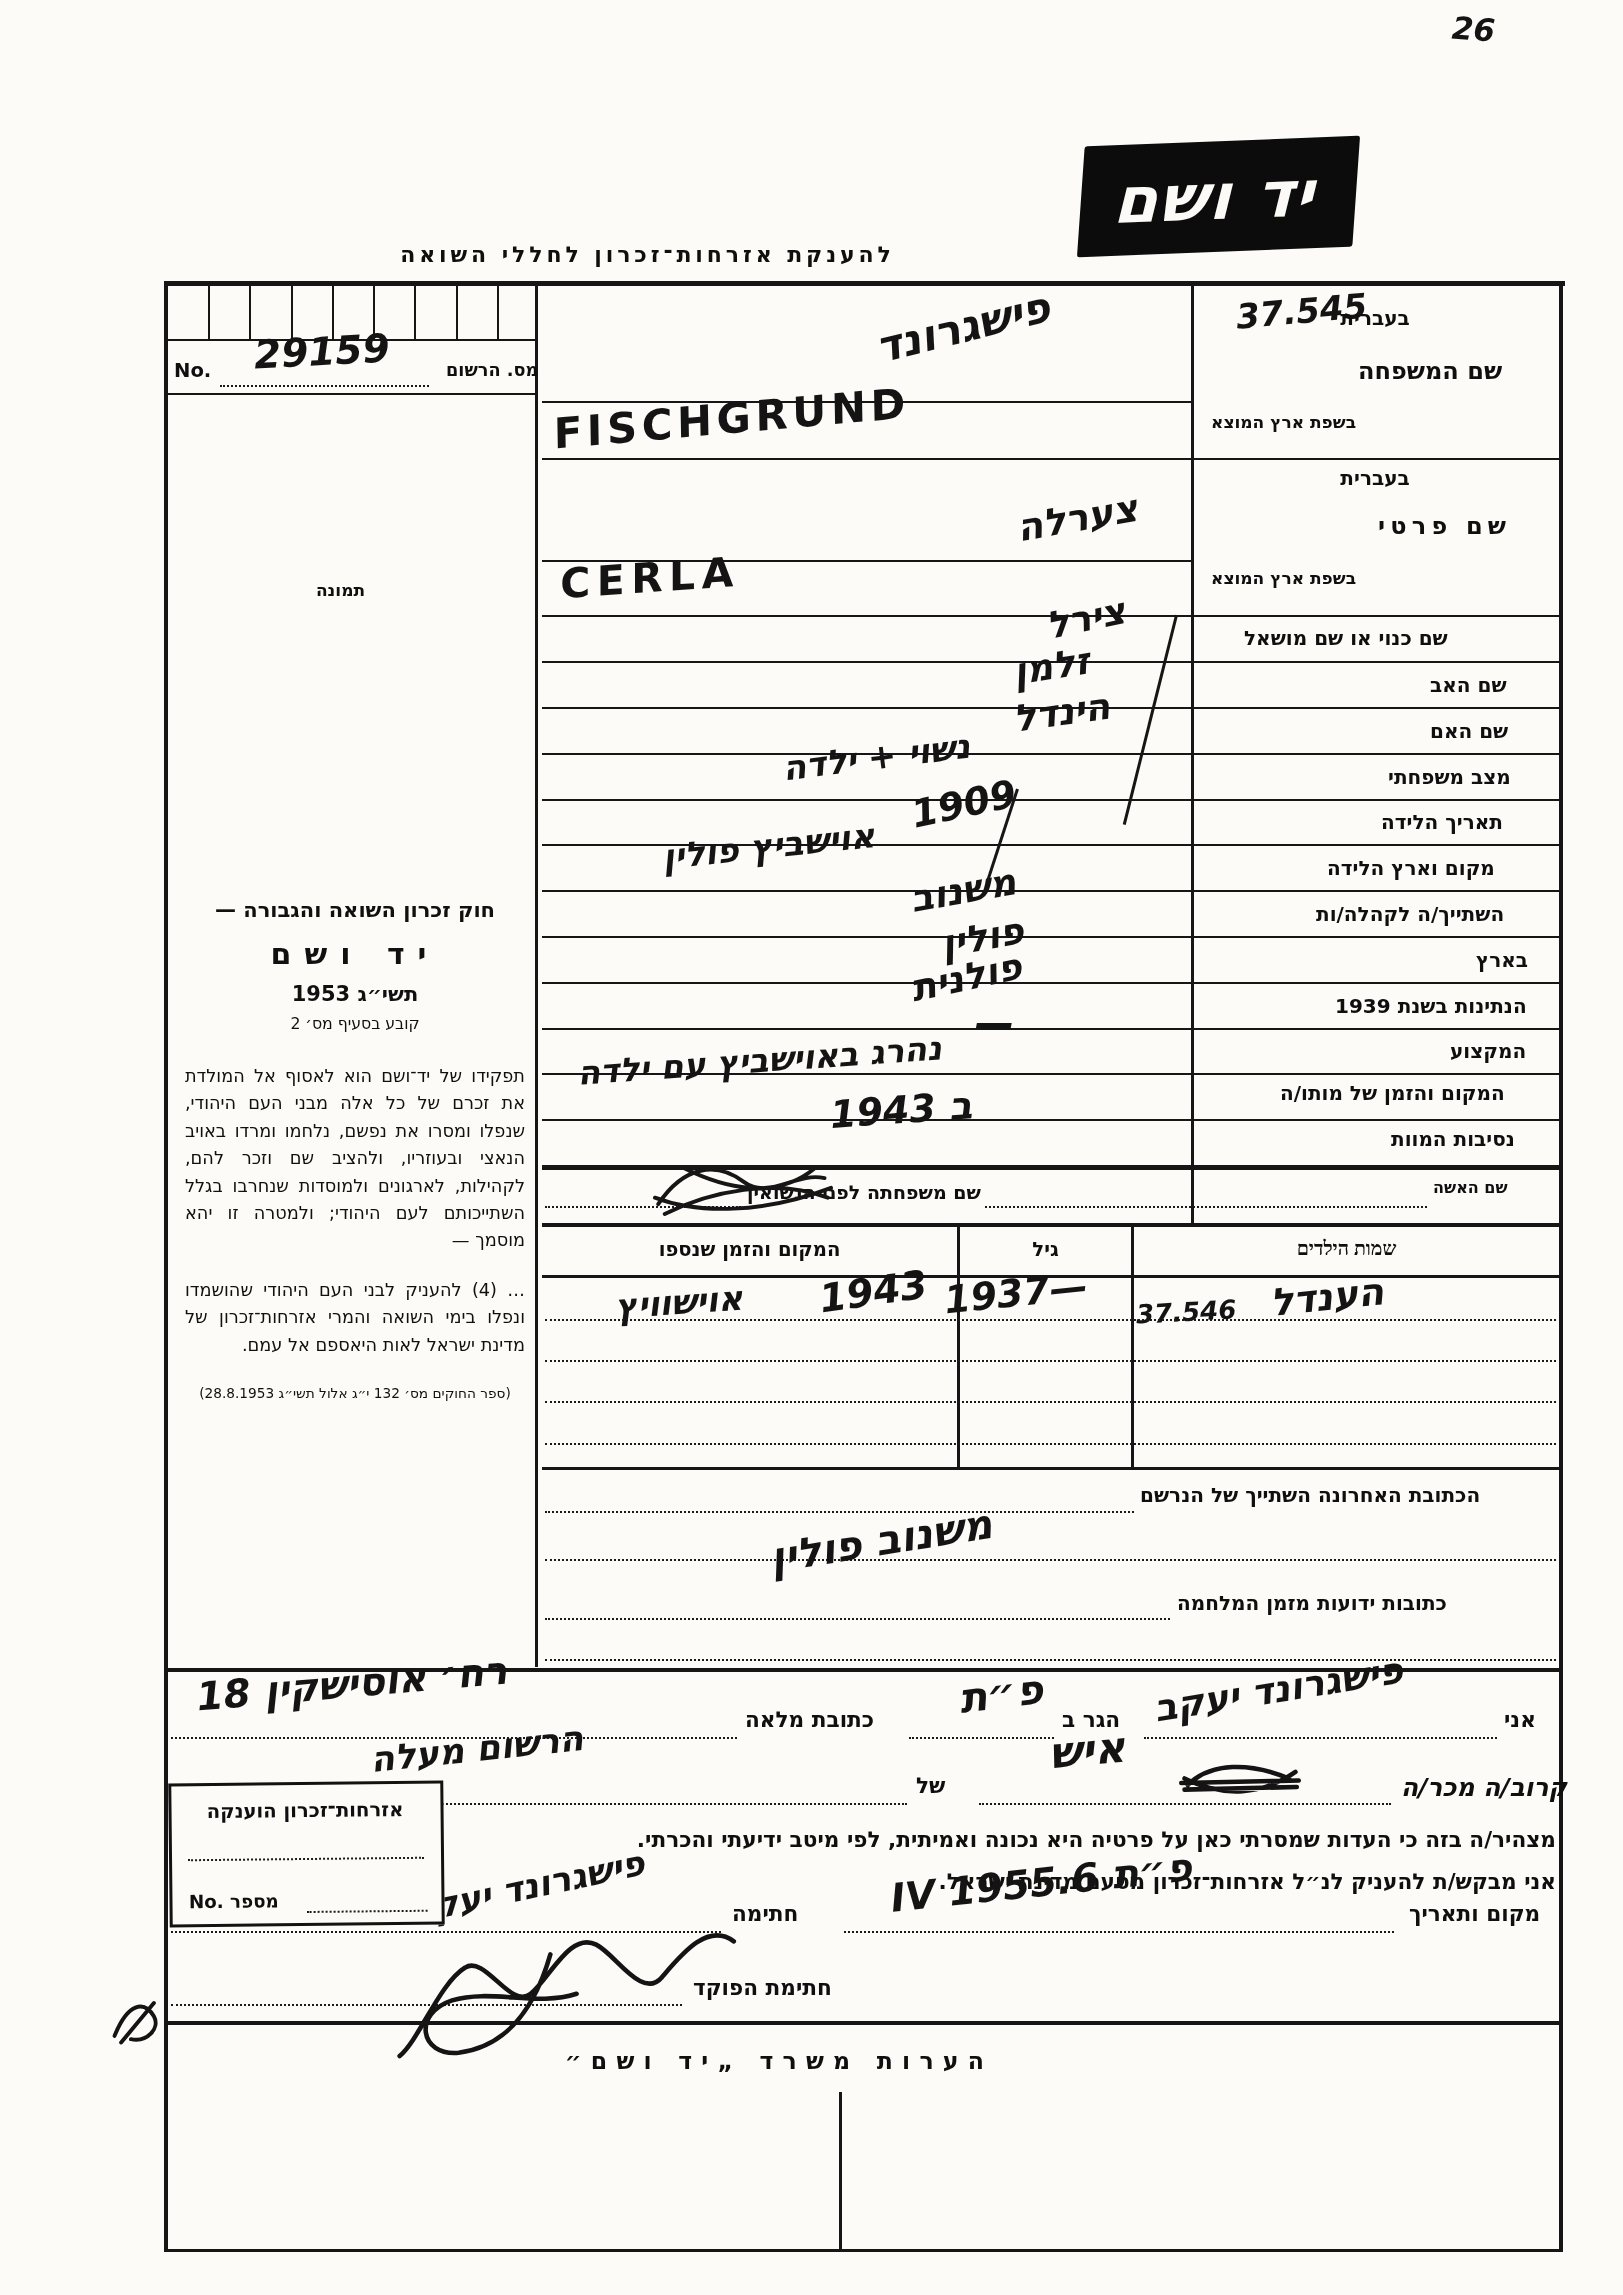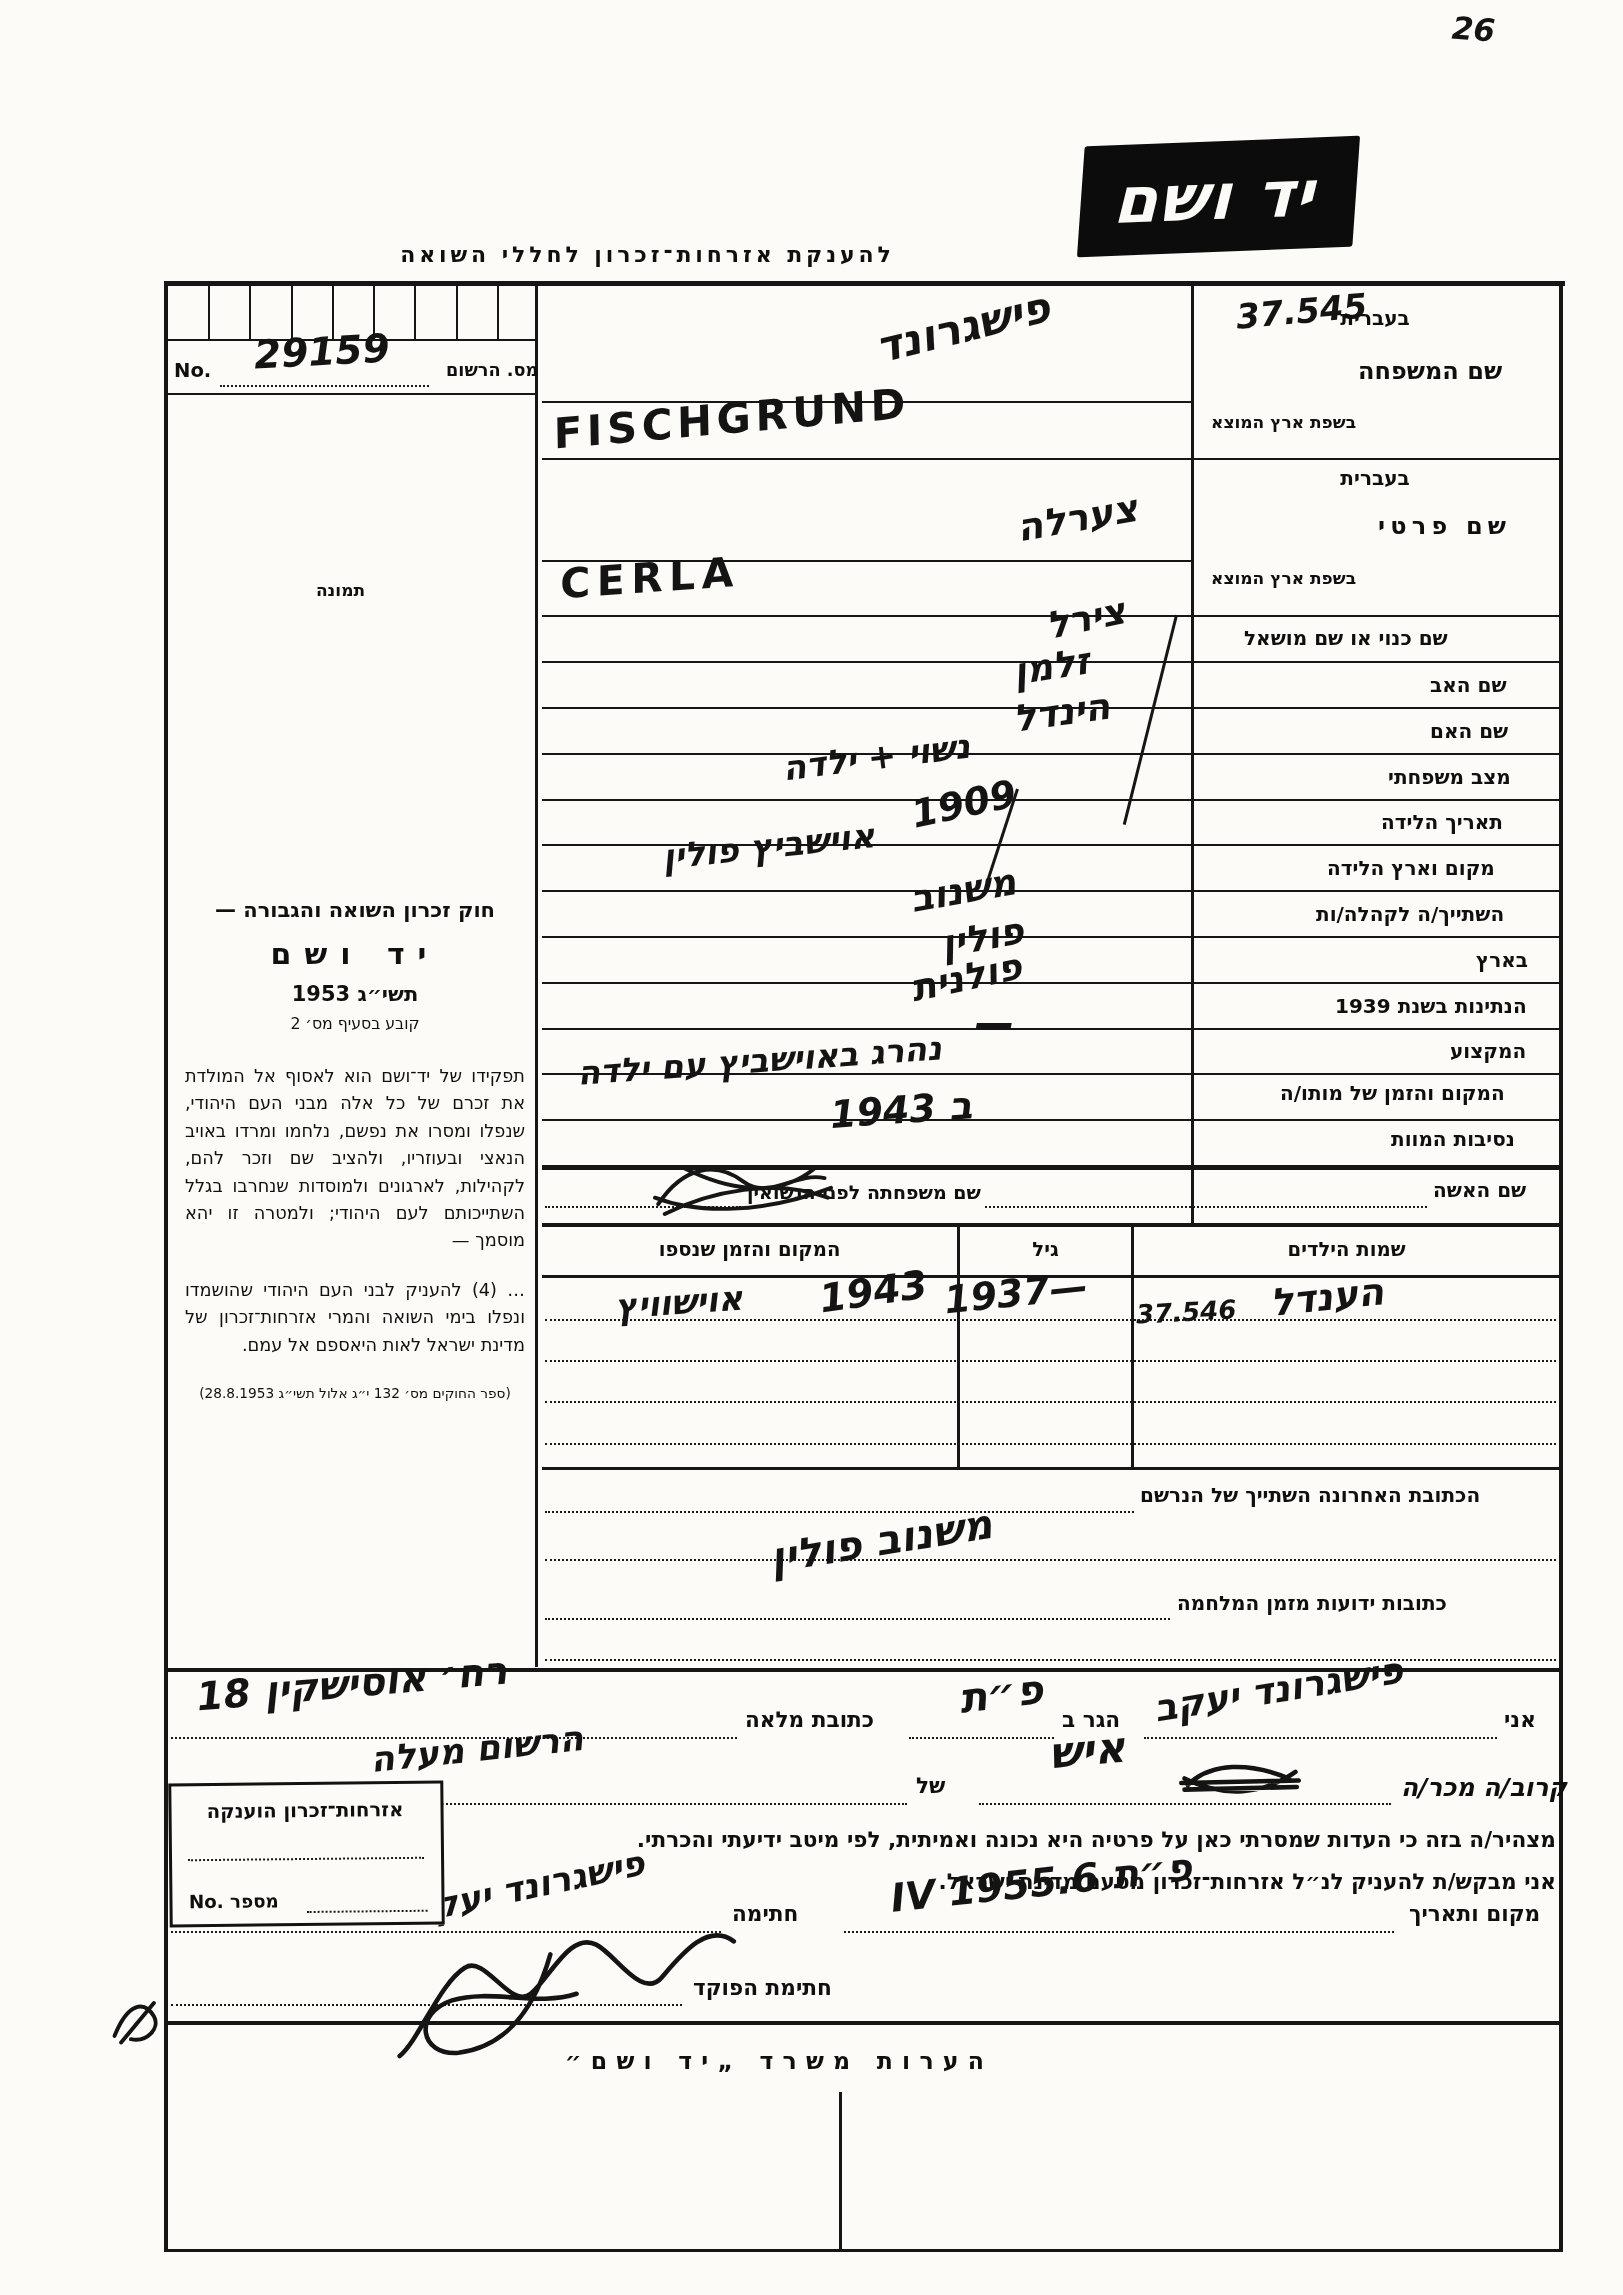--- a/index.html
+++ b/index.html
@@ -140,33 +140,33 @@
   <div class="hw" style="left:910px; top:869px; font-size:37px; transform:rotate(-10deg);">משנוב</div>
   <div class="hw" style="left:941px; top:916px; font-size:37px; transform:rotate(-10deg);">פולין</div>
   <div class="hw" style="left:910px; top:956px; font-size:37px; transform:rotate(-12deg);">פולנית</div>
   <div class="hw" style="left:975px; top:1000px; font-size:39px;">—</div>
   <div class="hw" style="left:577px; top:1041px; font-size:33px; transform:rotate(-4deg);">נהרג באוישביץ עם ילדה</div>
   <div class="hw" style="left:830px; top:1088px; font-size:38px; font-weight:700; transform:rotate(-4deg);">ב 1943</div>
 
   <div class="line" style="left:1175px; top:615px; width:2.6px; height:216px; transform:rotate(14deg); transform-origin:top;"></div>
   <div class="line" style="left:1016px; top:789px; width:2.6px; height:98px; transform:rotate(18deg); transform-origin:top;"></div>
 
-  <div class="lbl rtl" style="left:1433px; top:1178px; font-size:20px;">שם האשה</div>
+  <div class="lbl rtl" style="left:1433px; top:1178px; font-size:16px;">שם האשה</div>
   <div class="dotted" style="left:985px; top:1206px; width:442px;"></div>
   <div class="lbl rtl" style="left:747px; top:1181px; font-size:19px;">שם משפחתה לפני הנשואין</div>
   <div class="dotted" style="left:545px; top:1206px; width:196px;"></div>
   <svg class="scribble" style="left:645px; top:1152px;" width="196" height="75" viewBox="0 0 300 115">
     <path d="M20 80 C60 20, 110 15, 150 45 C190 75, 230 30, 275 40 M15 70 C80 95, 180 95, 285 55 M30 95 C100 60, 200 40, 280 70 M60 25 C120 55, 200 75, 260 25" fill="none" stroke="#161616" stroke-width="6" stroke-linecap="round"></path>
   </svg>
 
   <div class="line" style="left:542px; top:1223px; width:1017px; height:3.9px;"></div>
   <div class="line" style="left:1131px; top:1223px; width:2.6px; height:247px;"></div>
   <div class="line" style="left:957px; top:1223px; width:2.6px; height:247px;"></div>
 
-  <div class="lbl rtl center" style="left:1134px; top:1238px; width:425px; font-size:19.6px;">שמות הילדים</div>
+  <div class="lbl rtl center" style="left:1134px; top:1238px; width:425px; font-size:19.6px;font-family:Liberation Serif, serif;">שמות הילדים</div>
   <div class="lbl rtl center" style="left:960px; top:1238px; width:171px; font-size:19.6px;">גיל</div>
   <div class="lbl rtl center" style="left:542px; top:1238px; width:415px; font-size:19.6px;">המקום והזמן שנספו</div>
   <div class="line" style="left:542px; top:1275px; width:1017px; height:2.6px;"></div>
 
   <div class="hw" style="left:1270px; top:1275px; font-size:38px; transform:rotate(-6deg);">הענדל</div>
   <div class="hw" style="left:1136px; top:1297px; font-size:26px; transform:rotate(-3deg);">37.546</div>
   <div class="hw hw-lat" style="left:944px; top:1271px; font-size:38px; font-style:italic; transform:rotate(-6deg);">1937—</div>
   <div class="hw" style="left:615px; top:1282px; font-size:34px; transform:rotate(-4deg);">אוישוויץ</div>
   <div class="hw" style="left:819px; top:1269px; font-size:39px; font-weight:800; transform:rotate(-8deg);">1943</div>
 

